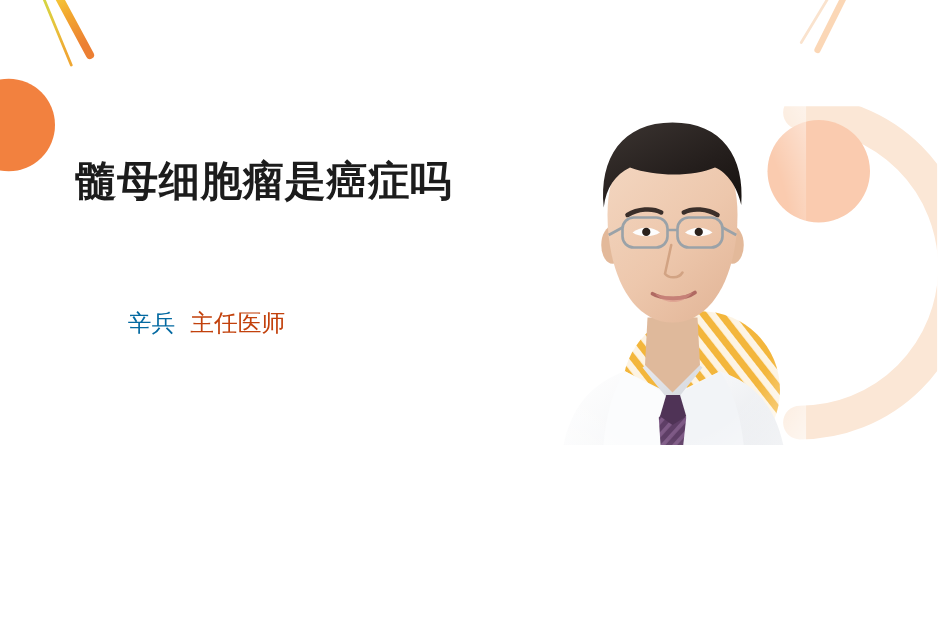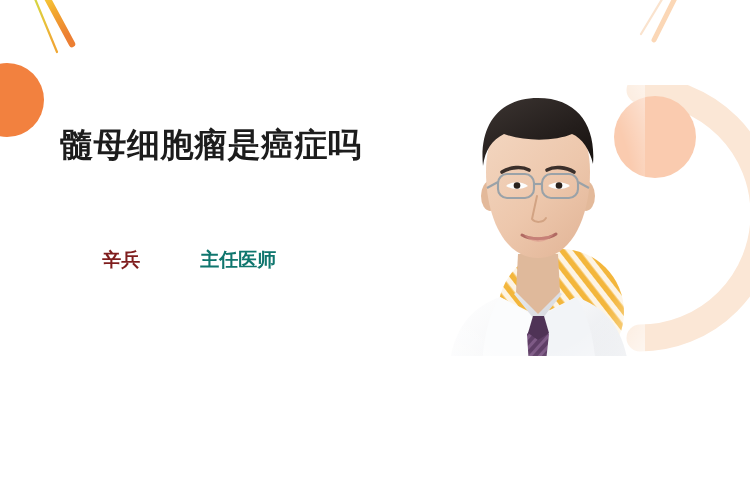--- a/index.html
+++ b/index.html
@@ -46,28 +46,27 @@
   .credentials {
     margin-top: 44px;
   }
   .cred-line {
     font-size: 19px;
     line-height: 34px;
     color: #F08B6C;
     white-space: pre;
   }
   .cred-name {
-    font-weight: 700;
-    color: #7f1d1d;
+    font-weight: 400;
+    color: #0369a1;
     margin-right: 12px;
   }
   .cred-role {
-    font-weight: 700;
-    color: #0f766e;
-    margin-left: 48px;
+    font-weight: 400;
+    color: #c2410c;
   }
   .cred-dept {
     margin-left: 12px;
   }
 
   
   .portrait-wrap {
     position: absolute;
     left: 430px;
     top: 78px;

